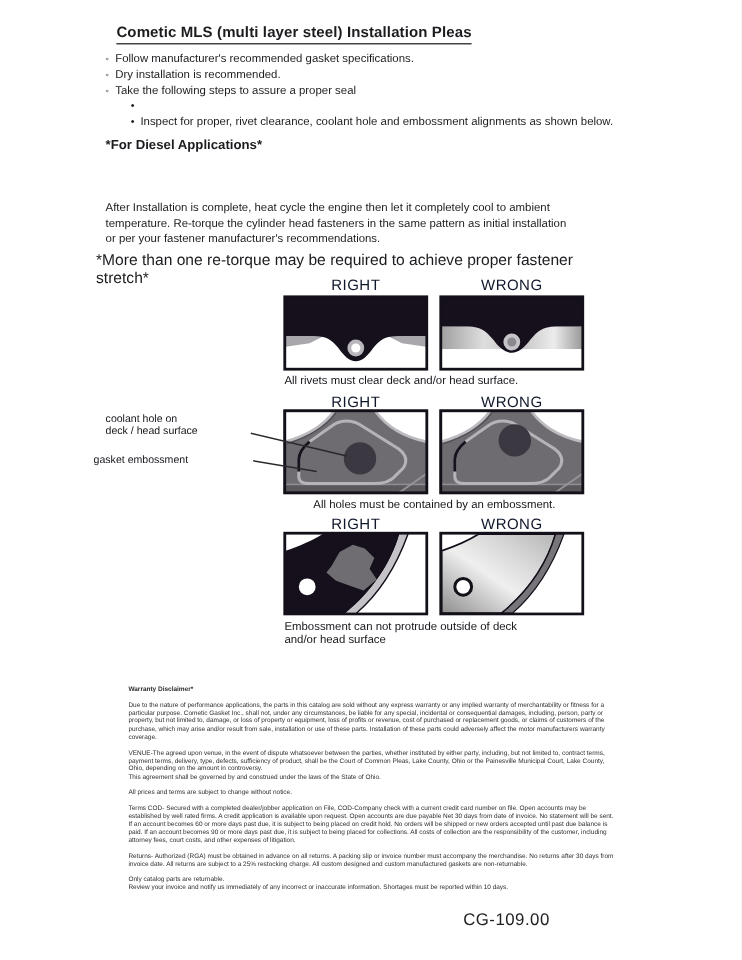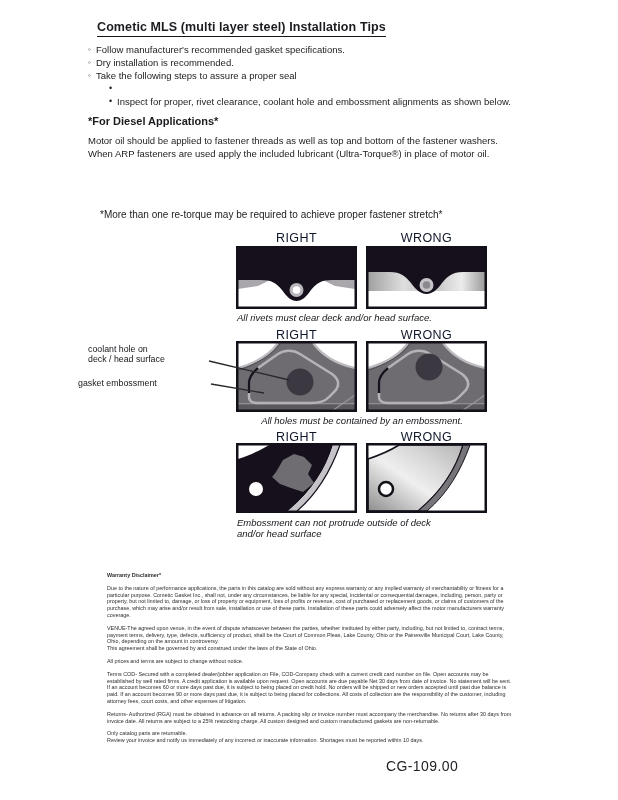--- a/index.html
+++ b/index.html
@@ -18,38 +18,38 @@
 
   #bullets{left:88px;top:43px;width:430px;font-size:9.5px;line-height:13px;}
   .b-row{display:flex;align-items:flex-start;}
   .b-glyph{width:8px;flex:none;font-size:8px;line-height:13px;}
   .b-row.lvl2{margin-left:21px;}
   .b-row.lvl2 .b-glyph{font-size:9px;}
 
   #diesel-heading{left:88px;top:115px;font-size:11px;font-weight:bold;}
   #diesel-p1{left:88px;top:134px;width:440px;font-size:9.5px;line-height:13px;}
   #diesel-p2{left:88px;top:167px;width:440px;font-size:9.5px;line-height:13px;}
-  #diesel-note{left:100px;top:209px;width:440px;font-size:10px;}
+  #diesel-note{left:80px;top:209px;width:440px;font-size:13px;}
 
   .rw-label{width:121px;text-align:center;font-size:12.5px;letter-spacing:.4px;color:#0f172a;}
   #row1-right-label,#row1-wrong-label{top:231px;}
   #row2-right-label,#row2-wrong-label{top:328px;}
   #row3-right-label,#row3-wrong-label{top:430px;}
   #row1-right-label,#row2-right-label,#row3-right-label{left:236px;}
   #row1-wrong-label,#row2-wrong-label,#row3-wrong-label{left:366px;}
 
   .dbox{display:block;}
   #row1-right-box{left:236px;top:246px;}
   #row1-wrong-box{left:366px;top:246px;}
   #row2-right-box{left:236px;top:341px;}
   #row2-wrong-box{left:366px;top:341px;}
   #row3-right-box{left:236px;top:443px;}
   #row3-wrong-box{left:366px;top:443px;}
 
-  .caption{font-size:9.5px;line-height:11px;color:#17141a;font-style:italic;}
+  .caption{font-size:9.5px;line-height:11px;color:#17141a;}
   #row1-caption{left:237px;top:312px;width:300px;}
   #row2-caption{left:236px;top:415px;width:252px;text-align:center;}
   #row3-caption{left:237px;top:517px;width:260px;}
 
   .ann{right:410px;text-align:left;font-size:8.8px;line-height:10px;color:#17141a;}
   #ann-coolant{top:344px;width:120px;}
   #ann-gasket{top:378px;width:130px;}
 
   #leader-overlay{left:0;top:0;pointer-events:none;}
 
@@ -57,21 +57,21 @@
   #warranty .fp-h{font-weight:bold;margin:0 0 6px 0;}
   #warranty p{margin:0 0 6px 0;}
 
   #page-num{left:386px;top:758px;font-size:14px;letter-spacing:.4px;color:#232126;}
 </style>
 </head>
 <body>
 
 <div id="page">
 
-  <div id="title" class="abs">Cometic MLS (multi layer steel) Installation Tips</div>
+  <div id="title" class="abs">Cometic MLS (multi layer steel) Installation Pleas</div>
 
   <div id="bullets" class="abs">
     <div class="b-row">
       <span class="b-glyph">◦</span>
       <span>Follow manufacturer's recommended gasket specifications.</span>
     </div>
     <div class="b-row">
       <span class="b-glyph">◦</span>
       <span>Dry installation is recommended.</span>
     </div>
@@ -82,22 +82,23 @@
     <div class="b-row lvl2">
       <span class="b-glyph">•</span>
     </div>
     <div class="b-row lvl2">
       <span class="b-glyph">•</span>
       <span>Inspect for proper, rivet clearance, coolant hole and embossment alignments as shown below.</span>
     </div>
   </div>
 
   <div id="diesel-heading" class="abs">*For Diesel Applications*</div>
-  <div id="diesel-p1" class="abs preline">Motor oil should be applied to fastener threads as well as top and bottom of the fastener washers.
-When ARP fasteners are used apply the included lubricant (Ultra-Torque®) in place of motor oil.</div>
+  <div id="diesel-p2" class="abs preline">After Installation is complete, heat cycle the engine then let it completely cool to ambient
+temperature. Re-torque the cylinder head fasteners in the same pattern as initial installation
+or per your fastener manufacturer's recommendations.</div>
   <div id="diesel-note" class="abs">*More than one re-torque may be required to achieve proper fastener stretch*</div>
 
   <div id="row1-right-label" class="abs rw-label">RIGHT</div>
   <div id="row1-wrong-label" class="abs rw-label">WRONG</div>
 
   <svg id="row1-right-box" class="abs dbox" width="121" height="63" viewBox="0 0 121 63">
     <rect x="0" y="0" width="121" height="63" fill="#ffffff"></rect>
     <polygon points="2,34 34,34 22,40 2,43" fill="#a9a7ab"></polygon>
     <polygon points="119,34 87,34 99,40 119,43" fill="#a9a7ab"></polygon>
     <path d="M2,2 H119 V34 H96 C85,34 81,37 75,44 C70,51 66,55 60.5,55 C55,55 51,51 46,44 C40,37 36,34 25,34 H2 Z" fill="#16101c"></path>

